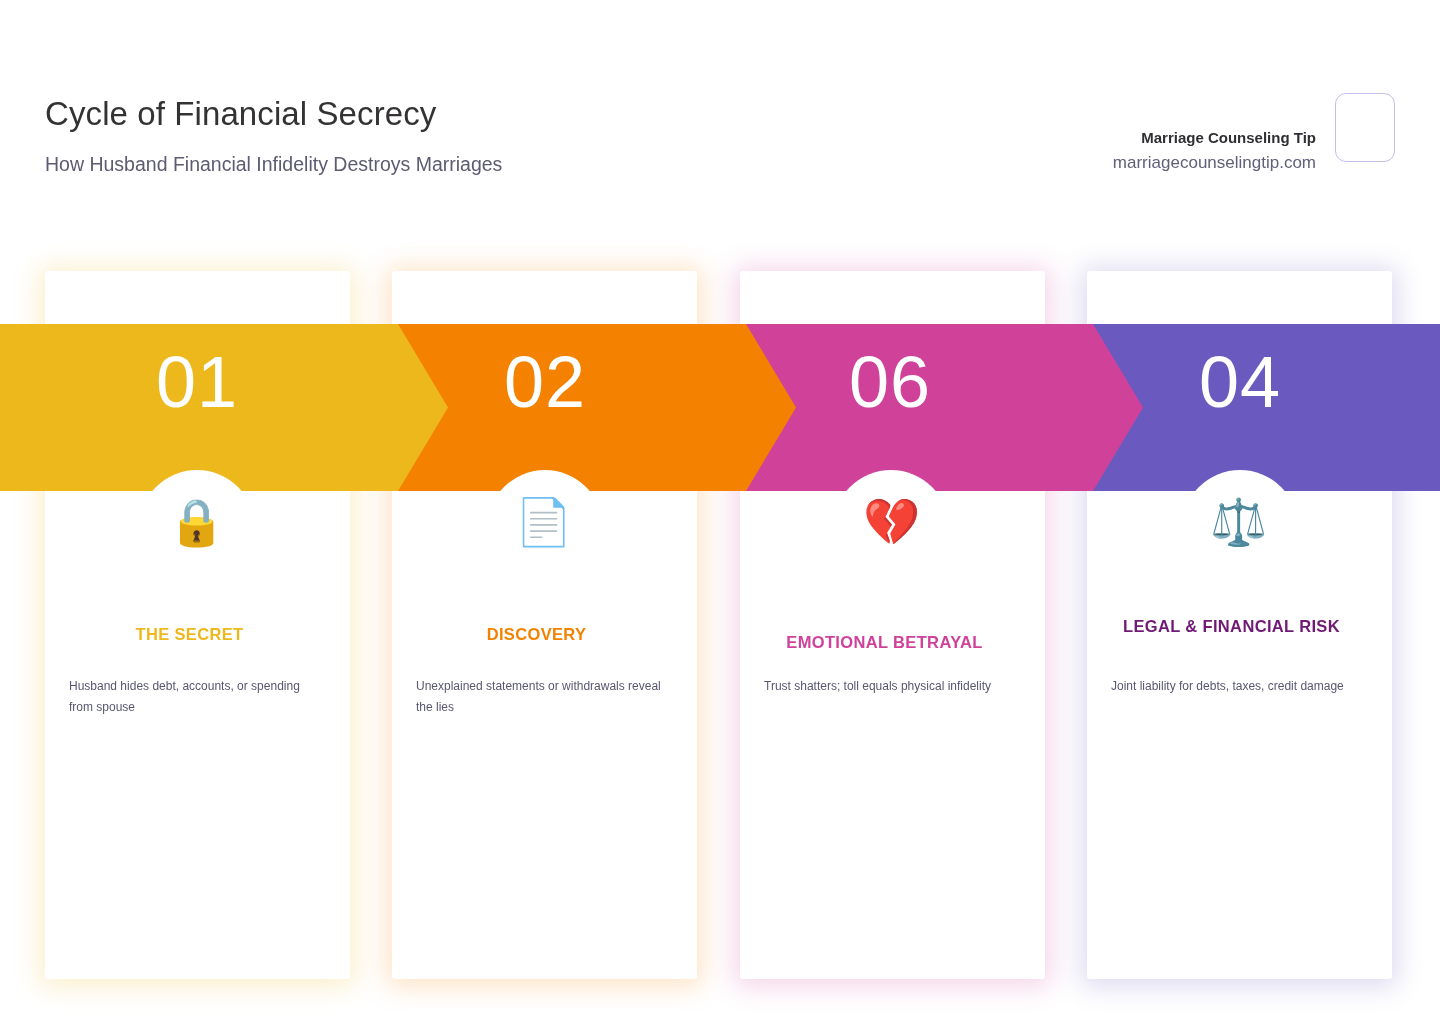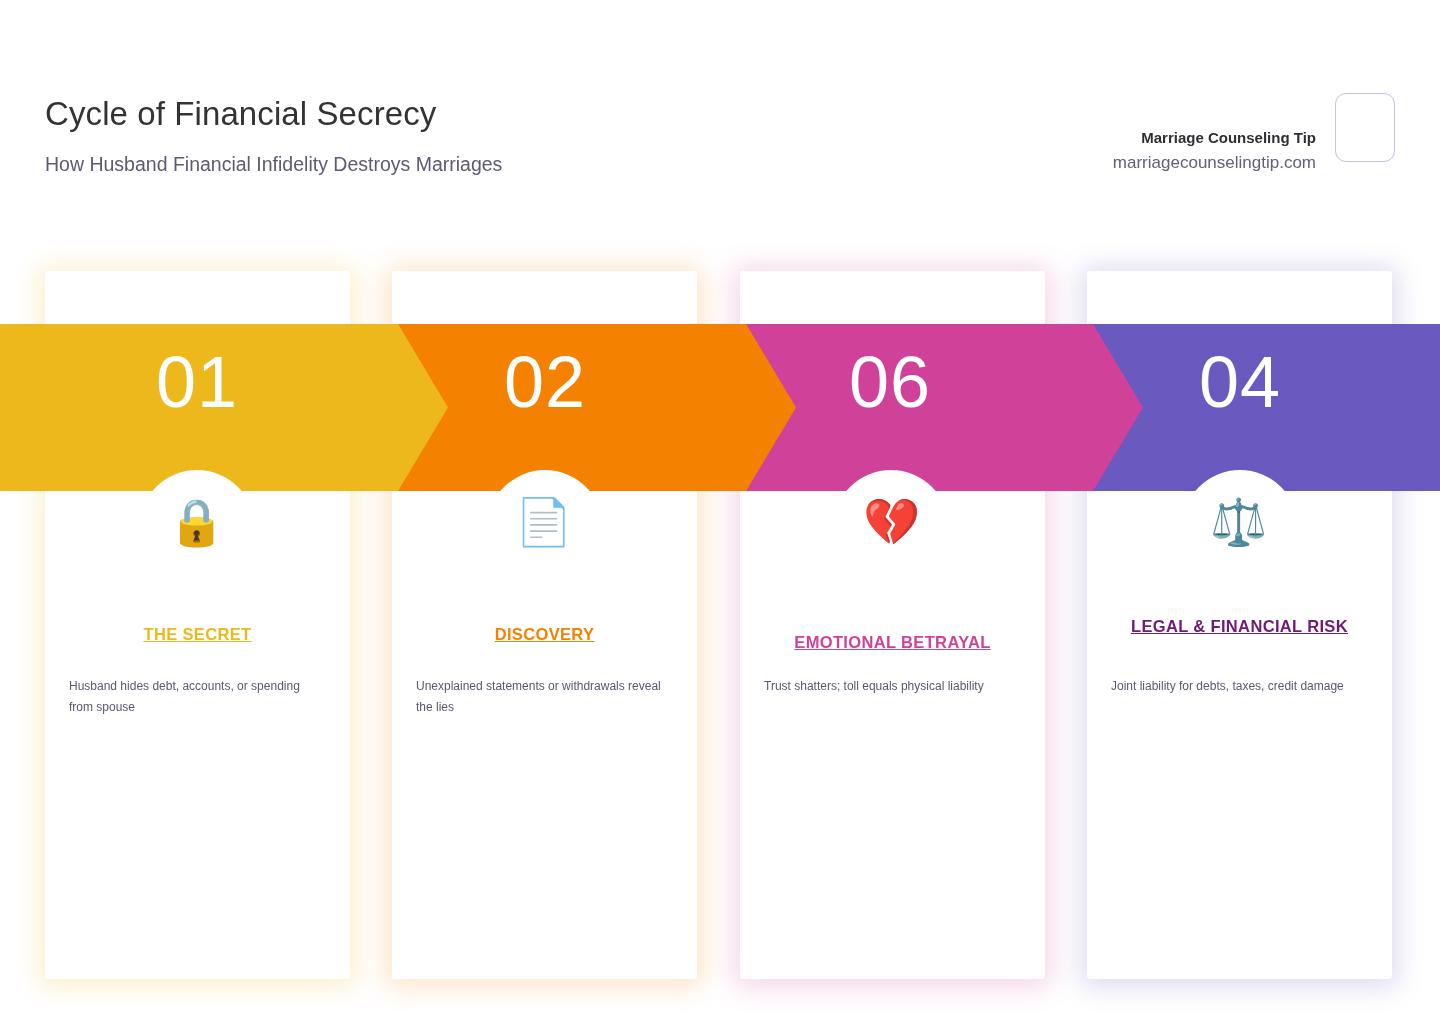--- a/index.html
+++ b/index.html
@@ -120,29 +120,28 @@
     top: 228px;
     width: 100%;
     text-align: center;
     font-size: 46px;
     line-height: 1;
     font-family: "DejaVu Sans", sans-serif;
   }
 
   .card-title {
     position: absolute;
-    left: 24px;
+    left: 16px;
     top: 352px;
     width: calc(100% - 48px);
     text-align: center;
     font-size: 16.5px;
     font-weight: 700;
     letter-spacing: 0.35px;
     line-height: 1.45;
-    text-decoration: underline;
   }
 
   .card-title.two-line { top: 344px; }
 
   .card-desc {
     position: absolute;
     left: 24px;
     top: 405px;
     width: calc(100% - 48px);
     font-size: 12px;
@@ -212,21 +211,21 @@
         <div class="card-icon">📄</div>
         <div class="card-title" style="color:#F48200">DISCOVERY</div>
         <div class="card-desc">Unexplained statements or withdrawals reveal the lies</div>
       </div>
     </div>
 
     <div class="card c3">
       <div class="card-body">
         <div class="card-icon">💔</div>
         <div class="card-title" style="color:#D0429A; top:360px;">EMOTIONAL BETRAYAL</div>
-        <div class="card-desc">Trust shatters; toll equals physical liability</div>
+        <div class="card-desc">Trust shatters; toll equals physical infidelity</div>
       </div>
     </div>
 
     <div class="card c4">
       <div class="card-body">
         <div class="card-icon">⚖️</div>
         <div class="card-title two-line" style="color:#701a75">LEGAL &amp; FINANCIAL RISK</div>
         <div class="card-desc">Joint liability for debts, taxes, credit damage</div>
       </div>
     </div>

